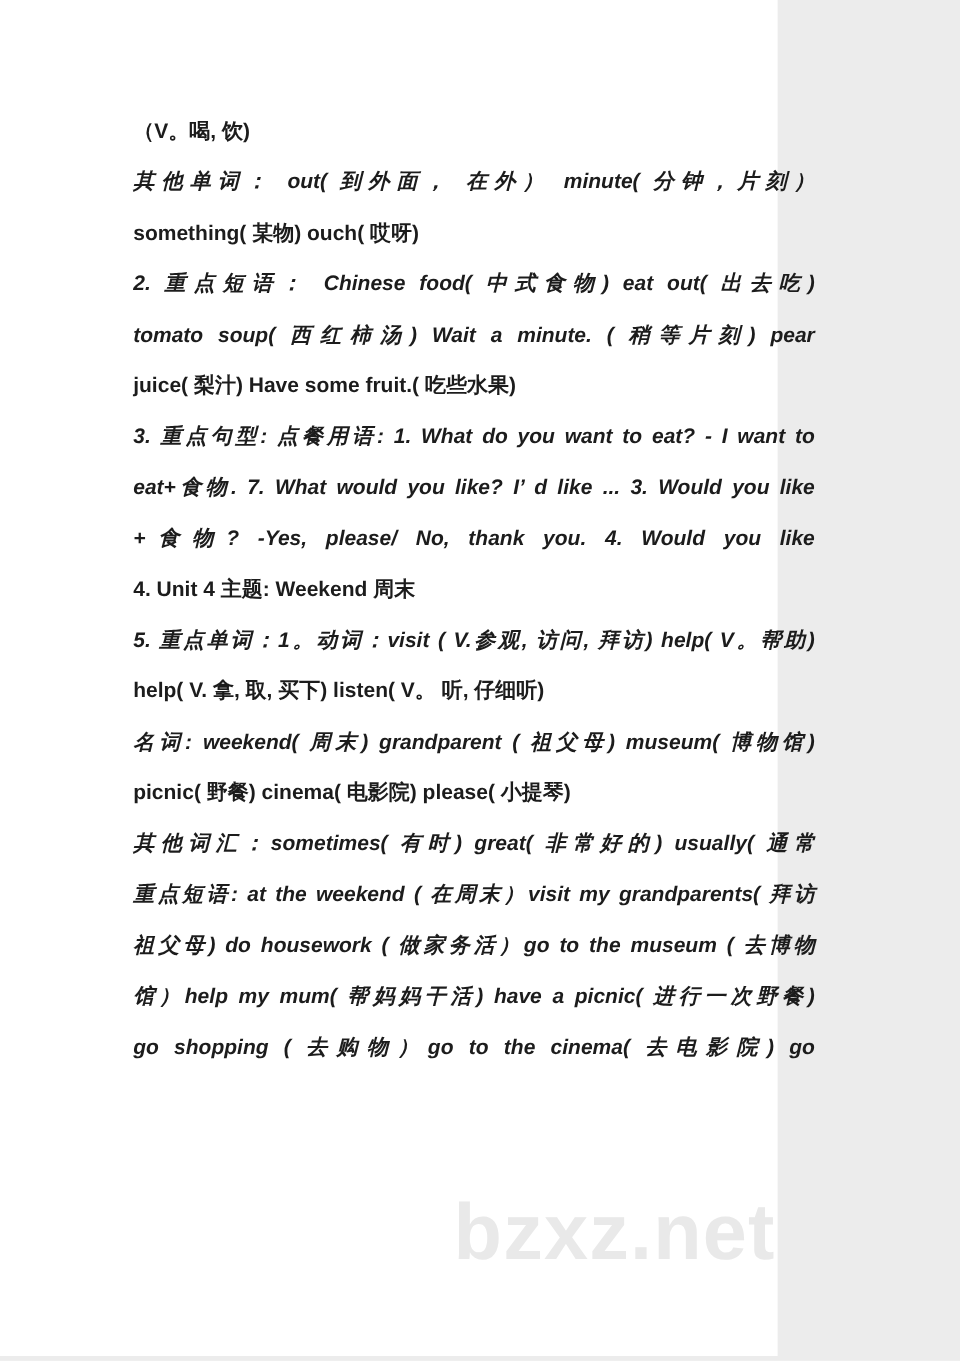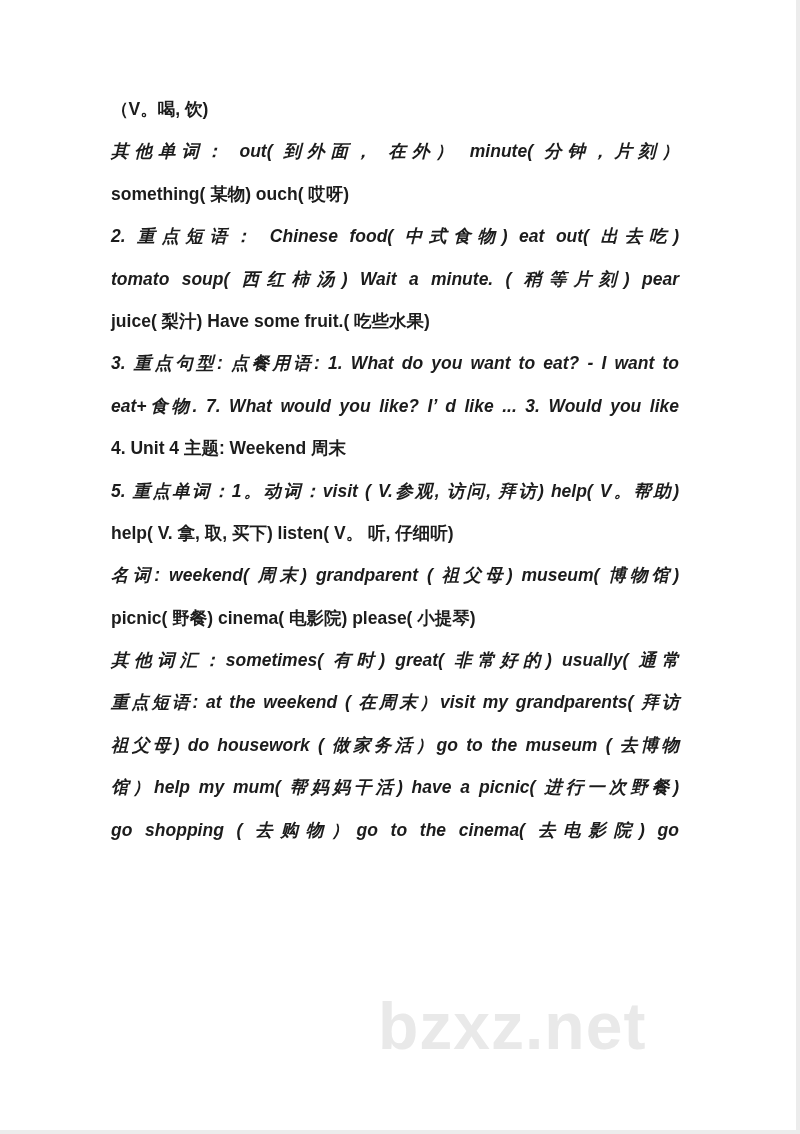--- a/index.html
+++ b/index.html
@@ -3,21 +3,21 @@
 <meta charset="utf-8">
 <style>
   html, body { margin: 0; padding: 0; }
   body {
     width: 800px; height: 1134px; overflow: hidden;
     background: #ececec;
     position: relative;
   }
   .page {
     position: absolute; left: 0; top: 0;
-    width: 796px; height: 1130px;
+    width: 648px; height: 1130px;
     background: #ffffff;
   }
   .content {
     position: absolute; left: 111px; top: 88px;
     width: 568px;
   }
   .line {
     height: 42.4px;
     line-height: 42.4px;
     font-family: "Liberation Sans", "DejaVu Sans", sans-serif;
@@ -49,20 +49,21 @@
 <div class="page">
   <div class="content">
     <div class="line">（V。喝, 饮)</div>
     <div class="line justify">其他单词： out( 到外面， 在外） minute( 分钟，片刻）</div>
     <div class="line">something( 某物)   ouch( 哎呀)</div>
     <div class="line justify">2. 重点短语： Chinese  food( 中式食物)   eat  out( 出去吃)</div>
     <div class="line justify">tomato  soup( 西红柿汤)   Wait  a  minute. ( 稍等片刻) pear</div>
     <div class="line">juice( 梨汁)   Have some fruit.( 吃些水果)</div>
     <div class="line justify">3. 重点句型: 点餐用语: 1. What do you want to eat? - I want to</div>
     <div class="line justify">eat+食物. 7. What would you like? I’   d like ... 3. Would you like</div>
+    <div class="line justify">+食物?   -Yes,  please/  No,  thank  you.  4.  Would  you  like</div>
     <div class="line">4. Unit 4  主题: Weekend 周末</div>
     <div class="line justify">5. 重点单词：1。动词：visit ( V.参观, 访问, 拜访) help( V。帮助)</div>
     <div class="line">help( V. 拿, 取, 买下)   listen( V。 听, 仔细听)</div>
     <div class="line justify">名词: weekend( 周末)   grandparent ( 祖父母) museum( 博物馆)</div>
     <div class="line">picnic( 野餐)   cinema( 电影院)   please( 小提琴)</div>
     <div class="line justify">其他词汇：sometimes( 有时)   great( 非常好的)   usually( 通常</div>
     <div class="line justify">重点短语: at the weekend ( 在周末）visit my grandparents( 拜访</div>
     <div class="line justify">祖父母)   do housework ( 做家务活）go to the museum ( 去博物</div>
     <div class="line justify">馆）help my mum( 帮妈妈干活)   have a picnic( 进行一次野餐)</div>
     <div class="line justify">go  shopping  ( 去购物）go  to  the  cinema( 去电影院)   go</div>

